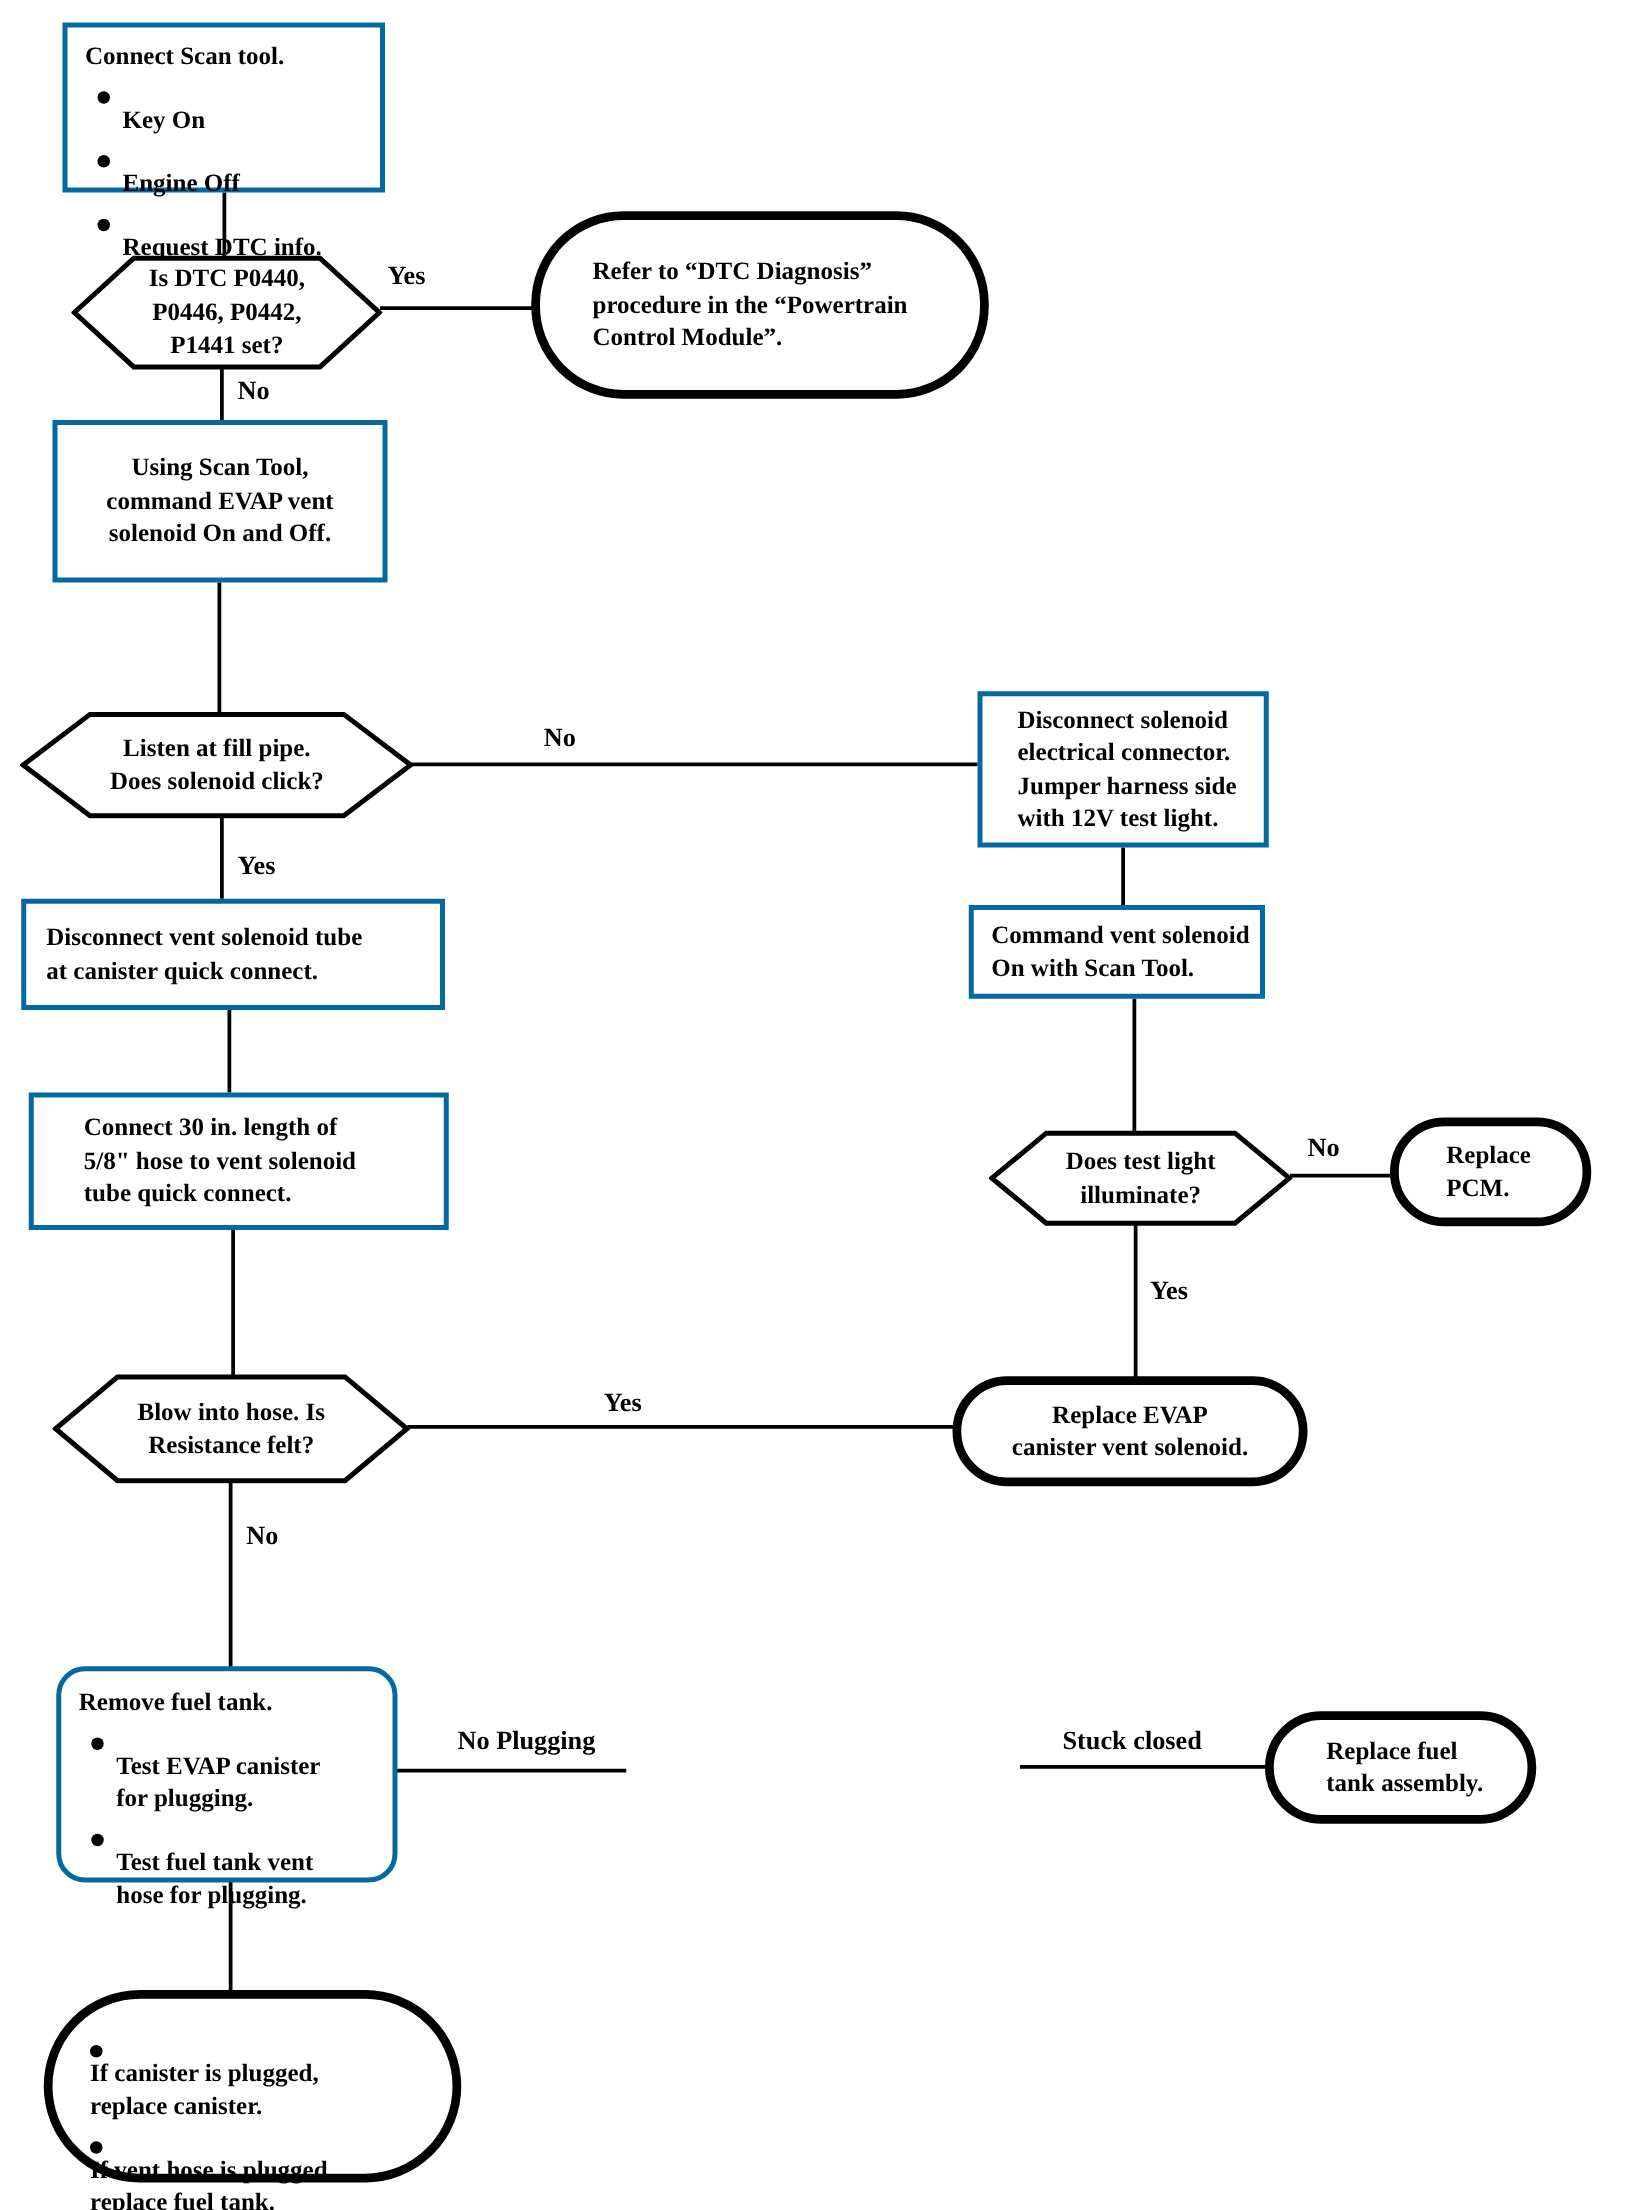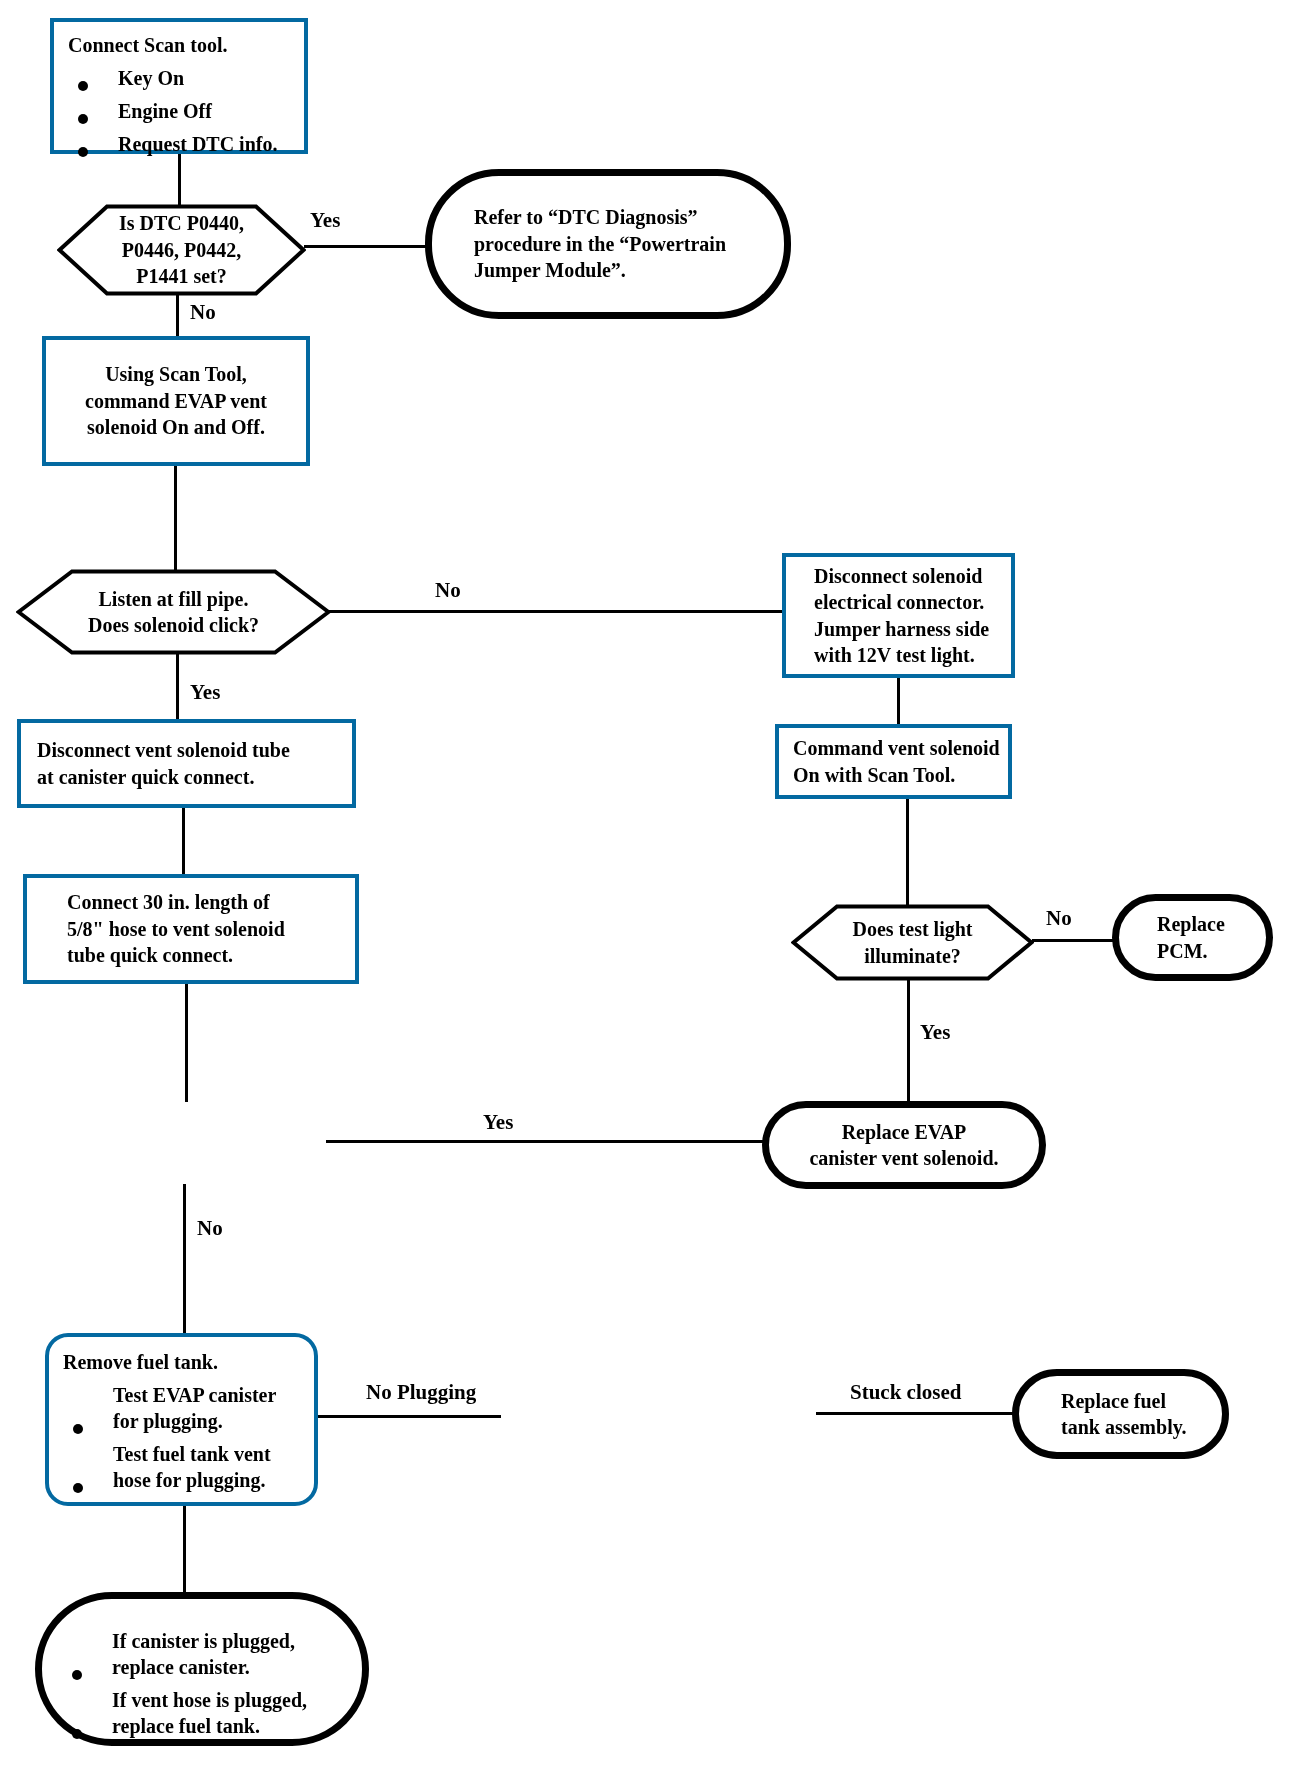--- a/index.html
+++ b/index.html
@@ -26,21 +26,21 @@
   .center .node-text{justify-content:center;text-align:center;}
   .leftpad .node-text{justify-content:flex-start;text-align:left;}
   .line{position:absolute;background:#000;}
   .edge-label{
     position:absolute;
     font-size:21px;font-weight:700;
     white-space:nowrap;
     font-family:Liberation Serif, serif;
   }
   .bullets{list-style:none;margin:6px 0 0 0;padding:0;}
-  .bullets li{display:flex;align-items:flex-end;margin-top:7px;}
+  .bullets li{display:flex;align-items:flex-start;margin-top:7px;flex-direction:column;}
   .dot{
     flex:0 0 auto;
     width:10px;height:10px;border-radius:50%;
     background:#000;margin:8px 0 0 10px;
   }
   .btxt{margin-left:30px;white-space:pre-line;line-height:1.3;font-size:20px;}
   .block-title{font-size:20px;line-height:1.3;}
 </style>
 </head>
 <body>
@@ -99,21 +99,21 @@
         <polygon points="2.5,46.0 50.0,2.5 199.0,2.5 246.5,46.0 199.0,89.5 50.0,89.5" fill="#ffffff" stroke="#000000" stroke-width="4"></polygon>
       </svg>
     <div class="node-text">Is DTC P0440,
 P0446, P0442,
 P1441 set?</div>
   </div>
 
   <div class="node stadium leftpad" style="left:425px;top:169px;width:366px;height:150px;border-radius:74px;">
     <div class="node-text" style="padding-left:42px;">Refer to “DTC Diagnosis”
 procedure in the “Powertrain
-Jumper Module”.</div>
+Control Module”.</div>
   </div>
 
   <div class="node rect center" style="left:42px;top:336px;width:268px;height:130px;">
     <div class="node-text">Using Scan Tool,
 command EVAP vent
 solenoid On and Off.</div>
   </div>
 
   <div class="node hex center" style="left:16px;top:569px;width:315px;height:86px;">
       <svg width="315" height="86" class="hex-svg">
@@ -152,20 +152,27 @@
       </svg>
     <div class="node-text">Does test light
 illuminate?</div>
   </div>
 
   <div class="node stadium leftpad" style="left:1112px;top:894px;width:161px;height:87px;border-radius:44px;">
     <div class="node-text" style="padding-left:38px;">Replace
 PCM.</div>
   </div>
 
+  <div class="node hex center" style="left:42px;top:1099px;width:286px;height:88px;">
+      <svg width="286" height="88" class="hex-svg">
+        <polygon points="2.5,44.0 52.0,2.5 234.0,2.5 283.5,44.0 234.0,85.5 52.0,85.5" fill="#ffffff" stroke="#000000" stroke-width="4"></polygon>
+      </svg>
+    <div class="node-text">Blow into hose. Is
+Resistance felt?</div>
+  </div>
 
   <div class="node stadium center" style="left:762px;top:1101px;width:284px;height:88px;border-radius:44px;">
     <div class="node-text">Replace EVAP
 canister vent solenoid.</div>
   </div>
 
   <div class="node rect" style="left:45px;top:1333px;width:273px;height:173px;padding:12px 6px 6px 14px;border-radius:23px;">
     <div class="block-title">Remove fuel tank.</div>
     <ul class="bullets">
       <li>

